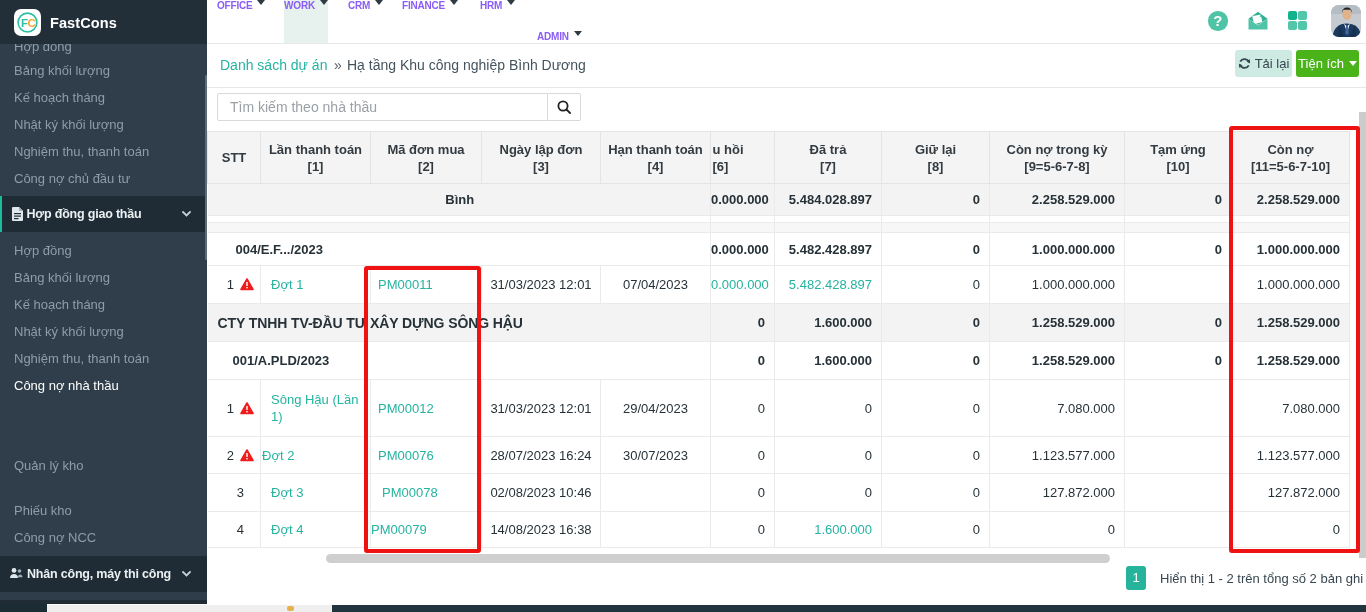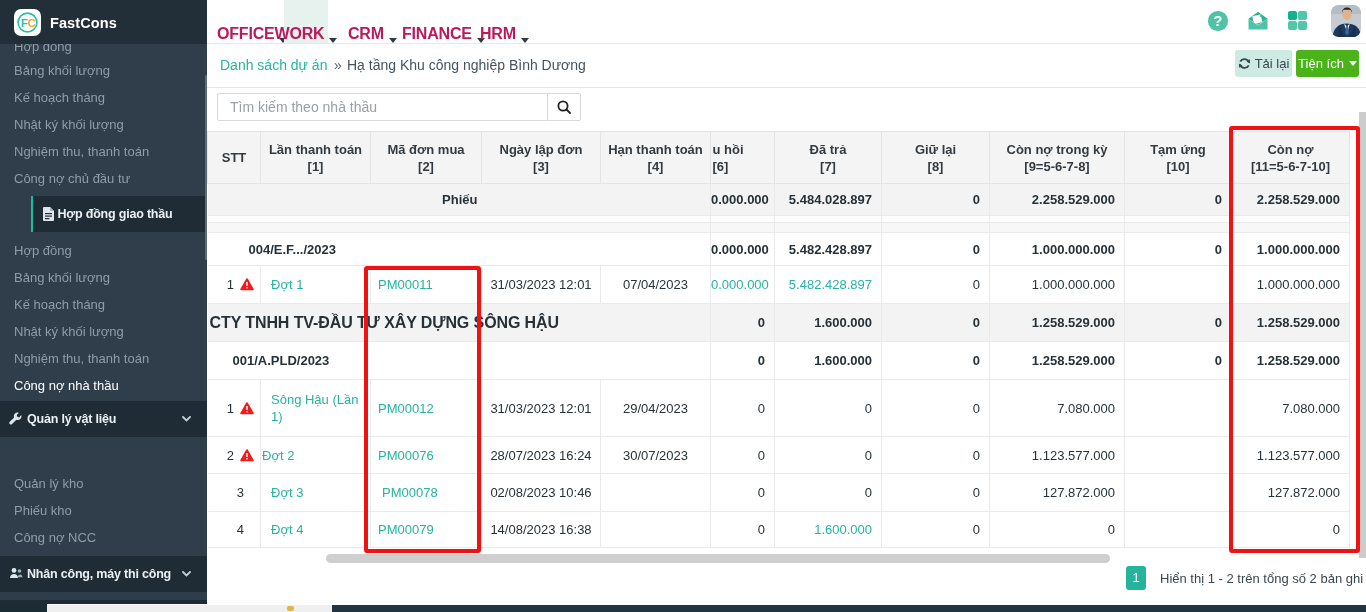--- a/index.html
+++ b/index.html
@@ -16,22 +16,22 @@
 .sitem.on { color:#fff; }
 .ssec { position:absolute; left:0; width:207px; height:36px; line-height:36px;
   background:#1f2c35; color:#eaf0f3;
   font-size:12.5px; font-weight:bold; padding-left:27px; white-space:nowrap; letter-spacing:-.2px; }
 .ssec svg.ic { position:absolute; left:9px; top:11px; }
 .ssec svg.ch { position:absolute; right:16px; top:15px; }
 
 
 #topbar { position:absolute; left:207px; top:0; width:1159px; height:44px;
   background:#fff; border-bottom:1px solid #e8e8e8; }
-.nitem { position:absolute; top:0; height:43px; display:flex; align-items:flex-end;
-  font-size:16px; font-weight:bold; color:#be185d; letter-spacing:-.2px; }
+.nitem { position:absolute; top:0; height:43px; display:flex; align-items:flex-start;
+  font-size:10px; font-weight:bold; color:#8b5cf6; letter-spacing:-.2px; }
 .caret { display:inline-block; width:0; height:0; border-left:4.7px solid transparent;
   border-right:4.7px solid transparent; border-top:5.5px solid #2f3b43; margin-left:5px; }
 
 
 #breadbar { position:absolute; left:207px; top:44px; width:1159px; height:44px;
   background:#fff; border-bottom:1px solid #e7e7e7; }
 
 
 #content { position:absolute; left:207px; top:88px; width:1159px; height:524px;
   background:#fff; }
@@ -69,49 +69,40 @@
 </head>
 <body>
 
 <div id="sidebar">
   <div class="sitem" style="top:33px;">Hợp đồng</div>
   <div class="sitem" style="top:57px;">Bảng khối lượng</div>
   <div class="sitem" style="top:84px;">Kế hoạch tháng</div>
   <div class="sitem" style="top:111px;">Nhật ký khối lượng</div>
   <div class="sitem" style="top:138px;">Nghiệm thu, thanh toán</div>
   <div class="sitem" style="top:165px;">Công nợ chủ đầu tư</div>
-  <div class="ssec" style="top:196px;border-left:2.5px solid #1abc9c;padding-left:24.5px;margin-left:31px;">
+  <div class="ssec" style="top:196px;border-left:2.5px solid #1abc9c;padding-left:24.5px;">
     <svg class="ic" width="13" height="14" viewBox="0 0 13 14">
         <path d="M2 0h6l4 4v9a1 1 0 0 1-1 1H2a1 1 0 0 1-1-1V1a1 1 0 0 1 1-1z" fill="#dfe7ec"></path>
         <path d="M8 0l4 4H8z" fill="#9fb0ba"></path>
         <rect x="3" y="6" width="7" height="1.2" fill="#1f2c35"></rect>
         <rect x="3" y="8.5" width="7" height="1.2" fill="#1f2c35"></rect>
         <rect x="3" y="11" width="4.5" height="1.2" fill="#1f2c35"></rect>
       </svg>
     Hợp đồng giao thầu
     <svg class="ch" width="9" height="6" viewBox="0 0 9 6">
         <polyline points="1,1 4.5,4.5 8,1" fill="none" stroke="#c3ced4" stroke-width="1.8" stroke-linecap="round"></polyline>
       </svg>
   </div>
   <div class="sitem" style="top:237px;">Hợp đồng</div>
   <div class="sitem" style="top:264px;">Bảng khối lượng</div>
   <div class="sitem" style="top:291px;">Kế hoạch tháng</div>
   <div class="sitem" style="top:318px;">Nhật ký khối lượng</div>
   <div class="sitem" style="top:345px;">Nghiệm thu, thanh toán</div>
   <div class="sitem on" style="top:372px;">Công nợ nhà thầu</div>
-  <div class="ssec" style="top:401px;">
-    <svg class="ic" width="13" height="13" viewBox="0 0 13 13">
-        <path d="M12.2 3.1a3.6 3.6 0 0 1-4.8 4.6L3 12a1.5 1.5 0 0 1-2.2-2.2l4.3-4.4A3.6 3.6 0 0 1 9.9.8L7.7 3l.6 1.8 1.8.6z" fill="#dfe7ec"></path>
-      </svg>
-    Quản lý vật liệu
-    <svg class="ch" width="9" height="6" viewBox="0 0 9 6">
-        <polyline points="1,1 4.5,4.5 8,1" fill="none" stroke="#c3ced4" stroke-width="1.8" stroke-linecap="round"></polyline>
-      </svg>
-  </div>
-  <div class="sitem" style="top:470px;">Quản lý kho</div>
+  <div class="sitem" style="top:452px;">Quản lý kho</div>
   <div class="sitem" style="top:524px;">Công nợ NCC</div>
   <div class="sitem" style="top:497px;">Phiếu kho</div>
   <div class="ssec" style="top:556px;">
     <svg class="ic" width="14" height="13" viewBox="0 0 14 13">
         <circle cx="5" cy="3.4" r="2.4" fill="#dfe7ec"></circle>
         <path d="M1 11c0-2.4 1.8-4 4-4s4 1.6 4 4z" fill="#dfe7ec"></path>
         <circle cx="10.5" cy="4" r="1.8" fill="#9fb0ba"></circle>
         <path d="M8.6 10.2c.3-1.8 1.5-2.8 2.7-2.8 1.1 0 2 .8 2.2 2.8z" fill="#9fb0ba"></path>
       </svg>
     Nhân công, máy thi công
@@ -221,21 +212,21 @@
     <th>Ngày lập đơn<br>[3]</th>
     <th>Hạn thanh toán<br>[4]</th>
     <th style="text-align:left;padding-left:1.5px;">u hồi<br>[6]</th>
     <th>Đã trả<br>[7]</th>
     <th>Giữ lại<br>[8]</th>
     <th>Còn nợ trong kỳ<br>[9=5-6-7-8]</th>
     <th>Tạm ứng<br>[10]</th>
     <th>Còn nợ<br>[11=5-6-7-10]</th>
    </tr>
    <tr style="height:32px;" class="gray bold">
-    <td colspan="5" class="ctr" style="padding-right:11px;">Phiếu</td>
+    <td colspan="5" class="ctr" style="padding-right:11px;">Bình</td>
     <td class="bl num" style="padding-right:9px;">0.000.000</td>
     <td class="bl num">5.484.028.897</td>
     <td class="bl num">0</td>
     <td class="bl num">2.258.529.000</td>
     <td class="bl num">0</td>
     <td class="bl br num" style="padding-right:9px;">2.258.529.000</td>
    </tr>
    <tr style="height:7px;">
           <td colspan="5"></td>
           <td class="bl"></td>
@@ -248,21 +239,21 @@
    <tr style="height:10px;" class="lgray bold">
     <td colspan="5"></td>
           <td class="bl"></td>
           <td class="bl"></td>
           <td class="bl"></td>
           <td class="bl"></td>
           <td class="bl"></td>
           <td class="bl br"></td>
    </tr>
    <tr style="height:33px;" class="bold">
-    <td colspan="5" style="padding-left:41px;">004/E.F.../2023</td>
+    <td colspan="5" style="padding-left:28px;">004/E.F.../2023</td>
     <td class="bl num" style="padding-right:9px;">0.000.000</td>
     <td class="bl num">5.482.428.897</td>
     <td class="bl num">0</td>
     <td class="bl num">1.000.000.000</td>
     <td class="bl num">0</td>
     <td class="bl br num" style="padding-right:9px;">1.000.000.000</td>
    </tr>
    <tr style="height:38px;">
     <td class="ctr">1<svg class="warn" width="14" height="13" viewBox="0 0 14 13">
               <path d="M7 1 L13 11.5 H1 Z" fill="#ee1d1d" stroke="#ee1d1d" stroke-width="1.6" stroke-linejoin="round"></path>
@@ -274,21 +265,21 @@
     <td class="bl ctr">31/03/2023 12:01</td>
     <td class="bl ctr">07/04/2023</td>
     <td class="bl num teal" style="padding-right:9px;">0.000.000</td>
     <td class="bl num teal">5.482.428.897</td>
     <td class="bl num">0</td>
     <td class="bl num">1.000.000.000</td>
     <td class="bl num"></td>
     <td class="bl br num" style="padding-right:9px;">1.000.000.000</td>
    </tr>
    <tr style="height:38px;" class="gray bold">
-    <td colspan="5" style="padding-left:2px;font-size:16px;letter-spacing:-.1px;">CTY TNHH TV-ĐẦU TƯ XÂY DỰNG SÔNG HẬU</td>
+    <td colspan="5" style="padding-left:10px;font-size:14px;letter-spacing:-.1px;">CTY TNHH TV-ĐẦU TƯ XÂY DỰNG SÔNG HẬU</td>
     <td class="bl num">0</td>
     <td class="bl num">1.600.000</td>
     <td class="bl num">0</td>
     <td class="bl num">1.258.529.000</td>
     <td class="bl num">0</td>
     <td class="bl br num" style="padding-right:9px;">1.258.529.000</td>
    </tr>
    <tr style="height:38px;" class="bold">
     <td colspan="5" style="padding-left:25px;">001/A.PLD/2023</td>
     <td class="bl num">0</td>
@@ -341,21 +332,21 @@
     <td class="bl num">0</td>
     <td class="bl num">0</td>
     <td class="bl num">0</td>
     <td class="bl num">127.872.000</td>
     <td class="bl num"></td>
     <td class="bl br num" style="padding-right:9px;">127.872.000</td>
    </tr>
    <tr style="height:36px;">
     <td class="ctr">4</td>
     <td class="bl teal" style="padding-left:10px;">Đợt 4</td>
-    <td class="bl teal" style="padding-left:7px;">PM00079</td>
+    <td class="bl teal" style="">PM00079</td>
     <td class="bl ctr">14/08/2023 16:38</td>
     <td class="bl ctr"></td>
     <td class="bl num">0</td>
     <td class="bl num teal">1.600.000</td>
     <td class="bl num">0</td>
     <td class="bl num">0</td>
     <td class="bl num"></td>
     <td class="bl br num" style="padding-right:9px;">0</td>
    </tr>
   </tbody>

